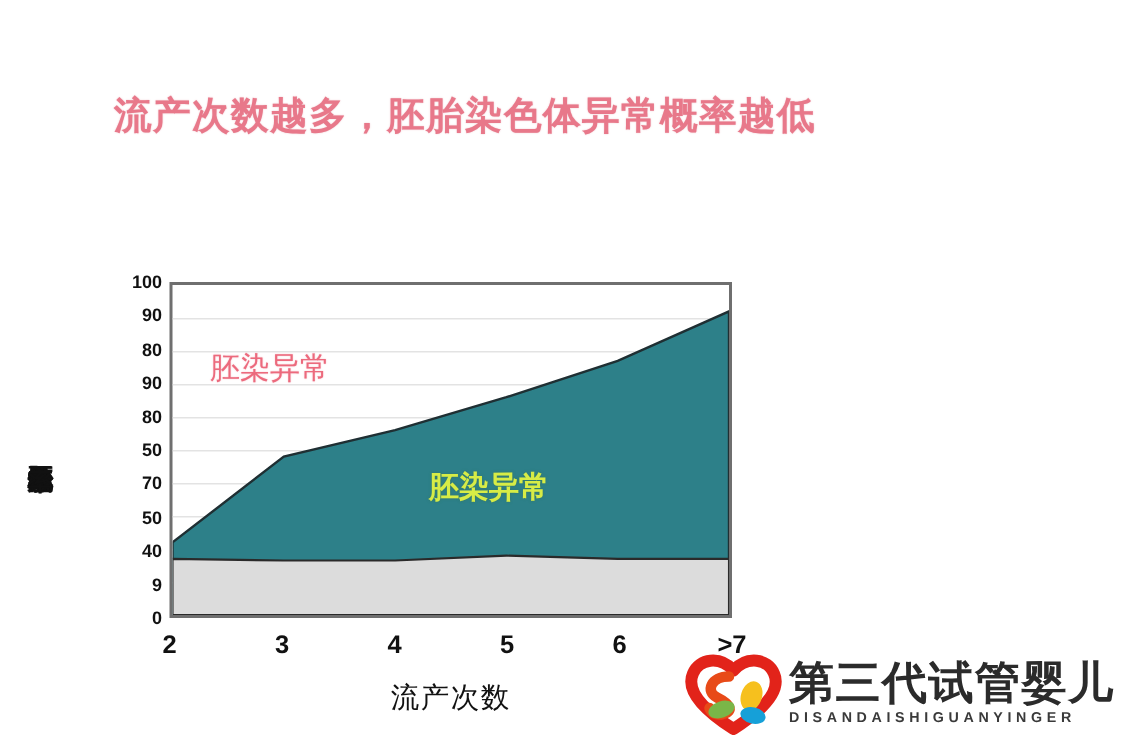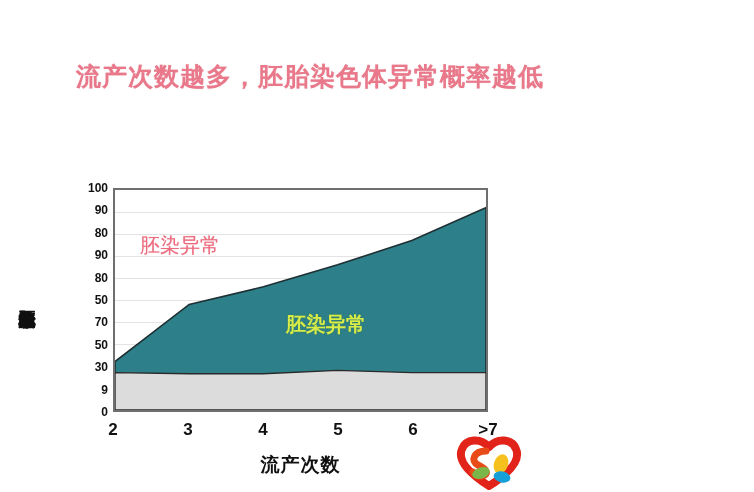--- a/index.html
+++ b/index.html
@@ -84,21 +84,21 @@
   .xticks{position:absolute;left:113px;top:420px;width:375px;height:26px;}
   .xtick{
     position:absolute;top:0;
     transform:translateX(-50%);
     font-size:17px;font-weight:700;color:#111;
     white-space:nowrap;
   }
   .xtitle{
     position:absolute;left:113px;top:452px;width:375px;
     text-align:center;
-    font-size:19px;font-weight:700;color:#111;
+    font-size:19px;font-weight:400;color:#111;
     letter-spacing:1px;
     white-space:nowrap;
   }
 
   
   .watermark{
     position:absolute;left:456px;top:432px;
     width:298px;height:60px;
     display:flex;align-items:center;
   }
@@ -124,21 +124,21 @@
 
   <div class="yticks">
       <div class="ytick" style="top: 0px;">100</div>
       <div class="ytick" style="top: 22.4px;">90</div>
       <div class="ytick" style="top: 44.8px;">80</div>
       <div class="ytick" style="top: 67.2px;">90</div>
       <div class="ytick" style="top: 89.6px;">80</div>
       <div class="ytick" style="top: 112px;">50</div>
       <div class="ytick" style="top: 134.4px;">70</div>
       <div class="ytick" style="top: 156.8px;">50</div>
-      <div class="ytick" style="top: 179.2px;">30</div>
+      <div class="ytick" style="top: 179.2px;">40</div>
       <div class="ytick" style="top: 201.6px;">9</div>
       <div class="ytick" style="top: 224px;">0</div>
     </div>
 
   <div class="plotbox">
     <div id="gridlines">
         <div class="gridline" style="top: 22px;"></div>
         <div class="gridline" style="top: 44px;"></div>
         <div class="gridline" style="top: 66px;"></div>
         <div class="gridline" style="top: 88px;"></div>
@@ -170,15 +170,19 @@
   <div class="watermark">
     <div class="wm-mark">
       <svg width="66" height="56" viewBox="0 0 66 56">
         <path d="M33 52 C 8 36, 2 24, 6 15 C 10 5, 24 3, 33 13 C 42 3, 56 5, 60 15 C 64 24, 58 36, 33 52 Z" fill="none" stroke="#e2231a" stroke-width="8" stroke-linejoin="round"></path>
         <path d="M30 17 C 18 17, 14 27, 22 31 C 30 35, 34 40, 26 42 C 21 43, 18 41, 17 38" fill="none" stroke="#e84a18" stroke-width="7" stroke-linecap="round"></path>
         <ellipse cx="25" cy="39" rx="9" ry="5.5" transform="rotate(-18 25 39)" fill="#7ab648"></ellipse>
         <ellipse cx="45" cy="30" rx="7" ry="10" transform="rotate(18 45 30)" fill="#f6c01e"></ellipse>
         <ellipse cx="46" cy="43" rx="8.5" ry="5.5" transform="rotate(12 46 43)" fill="#16a0d8"></ellipse>
       </svg>
     </div>
+    <div class="wm-text">
+      <div class="wm-cn">第三代试管婴儿</div>
+      <div class="wm-en">DISANDAISHIGUANYINGER</div>
+    </div>
   </div>
 
 </div>
 
 </body></html>

